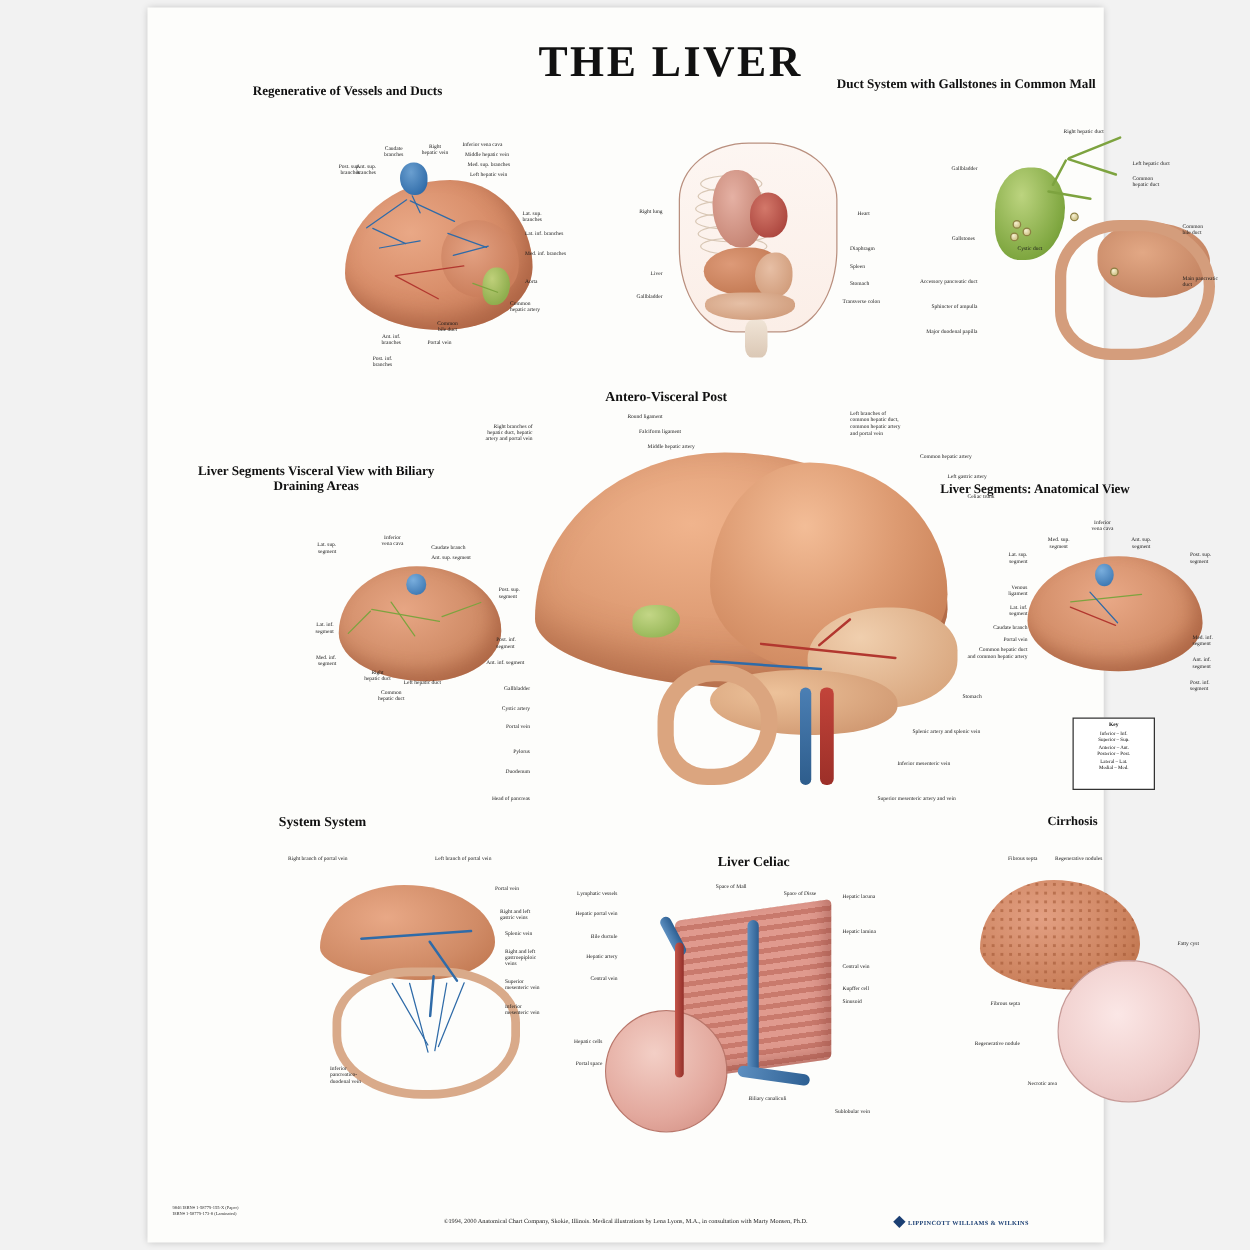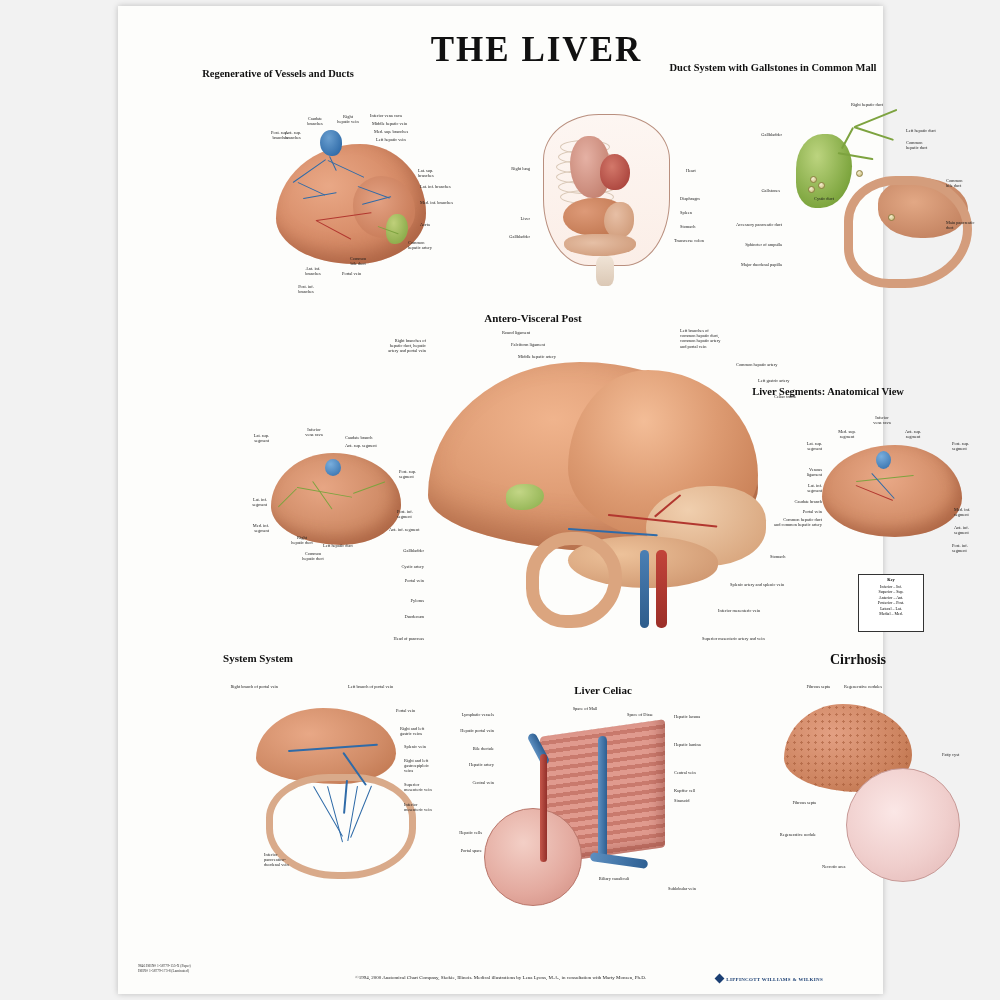--- a/index.html
+++ b/index.html
@@ -409,20 +409,23 @@
       <div class="lbl" style="left:56px;top:100px;width:34px;">Cystic duct</div>
       <div class="lbl" style="left:188px;top:82px;width:34px;">Common
 bile duct</div>
       <div class="lbl r" style="left:-50px;top:126px;width:74px;">Accessory pancreatic duct</div>
       <div class="lbl" style="left:188px;top:124px;width:42px;">Main pancreatic
 duct</div>
       <div class="lbl r" style="left:-48px;top:146px;width:72px;">Sphincter of ampulla</div>
       <div class="lbl r" style="left:-50px;top:166px;width:74px;">Major duodenal papilla</div>
     </div>
 
+    <div class="panel-title" style="left:30px;top:366px;width:210px;font-size:10.5px;">Liver Segments
+Visceral View with
+Biliary Draining Areas</div>
     <div id="p4">
       <div class="lv"></div>
       <div class="cav"></div>
       <div class="duct" style="left:44px;top:56px;width:56px;transform:rotate(10deg);"></div>
       <div class="duct" style="left:60px;top:50px;width:34px;transform:rotate(55deg);"></div>
       <div class="duct" style="left:100px;top:62px;width:34px;transform:rotate(-20deg);"></div>
       <div class="duct" style="left:44px;top:58px;width:26px;transform:rotate(135deg);"></div>
 
       <div class="lbl r" style="left:-24px;top:2px;width:40px;">Lat. sup.
 segment</div>
@@ -580,21 +583,21 @@
       <div class="lbl" style="left:196px;top:46px;width:48px;">Hepatic lamina</div>
       <div class="lbl" style="left:196px;top:74px;width:48px;">Central vein</div>
       <div class="lbl" style="left:196px;top:92px;width:48px;">Kupffer cell</div>
       <div class="lbl" style="left:196px;top:102px;width:48px;">Sinusoid</div>
       <div class="lbl r" style="left:-52px;top:134px;width:56px;">Hepatic cells</div>
       <div class="lbl r" style="left:-52px;top:152px;width:56px;">Portal space</div>
       <div class="lbl c" style="left:110px;top:180px;width:52px;">Biliary canaliculi</div>
       <div class="lbl" style="left:190px;top:190px;width:52px;">Sublobular vein</div>
     </div>
 
-    <div class="panel-title" style="left:640px;top:646px;width:200px;font-size:14px;">Cirrhosis</div>
+    <div class="panel-title" style="left:640px;top:646px;width:200px;font-size:10px;">Cirrhosis</div>
     <div id="p9">
       <div class="lv"></div>
       <div class="nodules"></div>
       <div class="micro"></div>
 
       <div class="lbl r" style="left:10px;top:8px;width:52px;">Fibrous septa</div>
       <div class="lbl" style="left:76px;top:8px;width:62px;">Regenerative nodules</div>
       <div class="lbl" style="left:174px;top:76px;width:42px;">Fatty cyst</div>
       <div class="lbl r" style="left:-4px;top:124px;width:52px;">Fibrous septa</div>
       <div class="lbl r" style="left:-14px;top:156px;width:62px;">Regenerative nodule</div>

